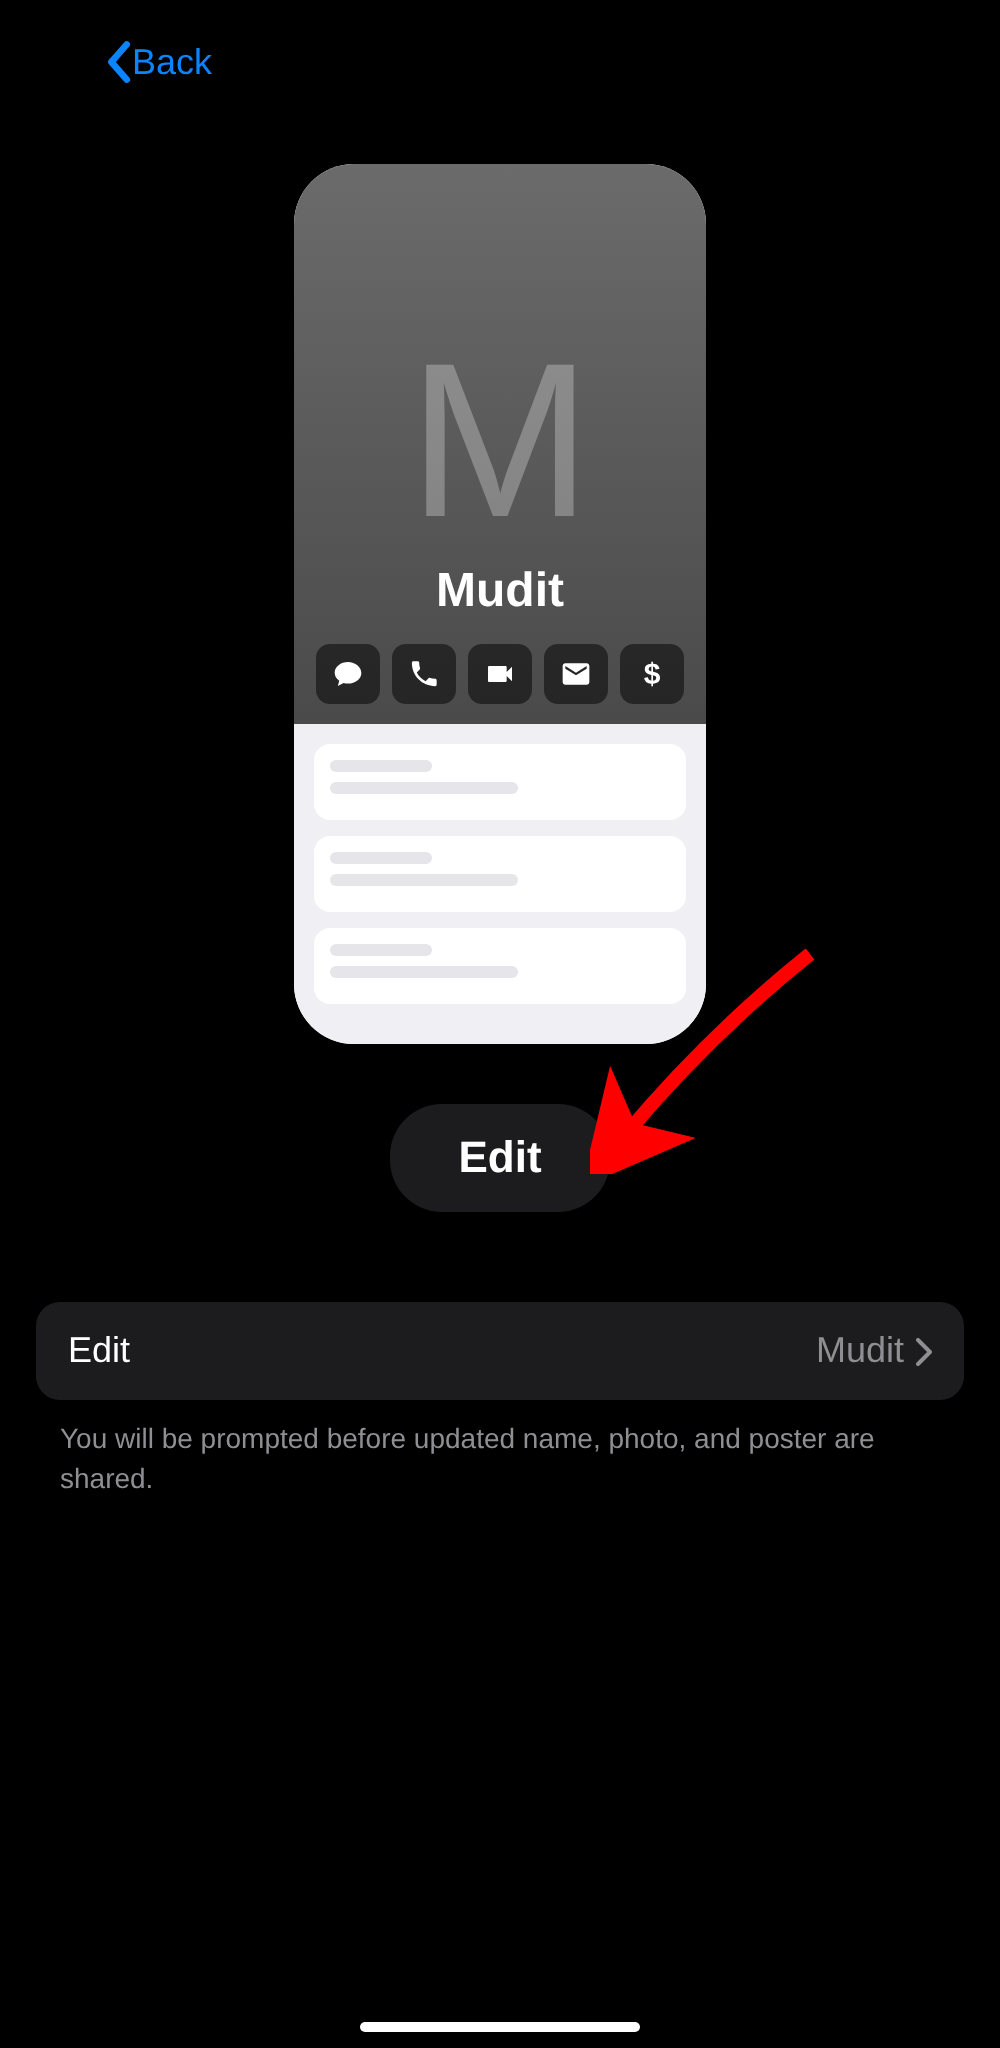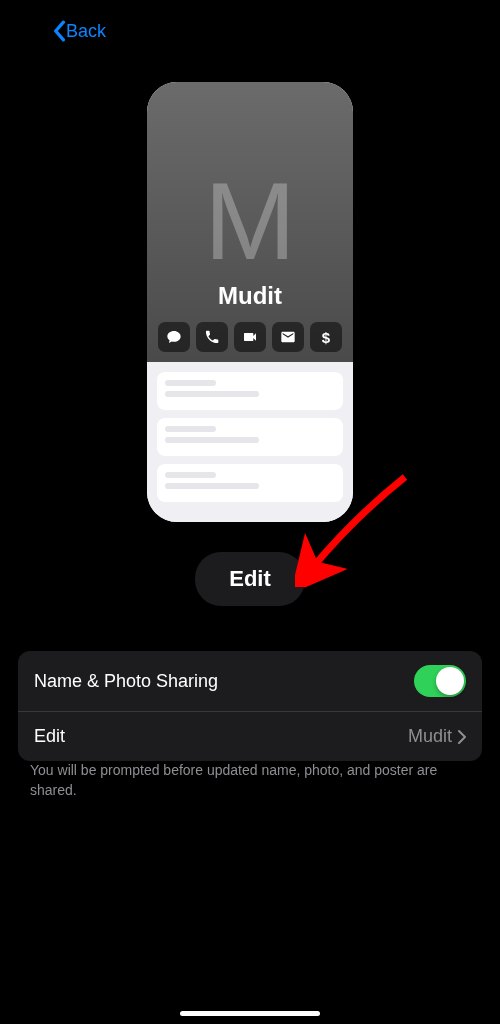--- a/index.html
+++ b/index.html
@@ -174,21 +174,21 @@
       background: #fff;
       border-radius: 50%;
       position: absolute;
       top: 2px;
       right: 2px;
       box-shadow: 0 2px 4px rgba(0,0,0,0.3);
     }
     .footer-text {
       color: #8e8e93;
       font-size: 14px;
-      padding: 0 30px;
+      padding: 10px 30px;
       line-height: 1.4;
     }
     .chevron-right {
       width: 8px;
       height: 14px;
     }
     .updown-icon {
       width: 10px;
       height: 16px;
     }
@@ -270,26 +270,20 @@
       <marker id="ahead" markerWidth="8" markerHeight="8" refX="3" refY="4" orient="auto">
         <path d="M0,0 L8,4 L0,8 L2,4 Z" fill="#ff0000"></path>
       </marker>
     </defs>
     <path d="M110,10 Q60,50 18,100" stroke="#ff0000" stroke-width="7" fill="none" marker-end="url(#ahead)"></path>
   </svg>
 </div>
 
 <div class="settings-group">
   <div class="settings-row">
-    <span class="row-label">Name &amp; Photo Sharing</span>
-    <div class="toggle">
-      <div class="toggle-knob"></div>
-    </div>
-  </div>
-  <div class="settings-row">
     <span class="row-label">Edit</span>
     <span class="row-value">
       <span>Mudit</span>
       <svg class="chevron-right" viewBox="0 0 8 14">
         <path d="M1 1 L7 7 L1 13" stroke="#8e8e93" stroke-width="2" fill="none" stroke-linecap="round" stroke-linejoin="round"></path>
       </svg>
     </span>
   </div>
 </div>
 

